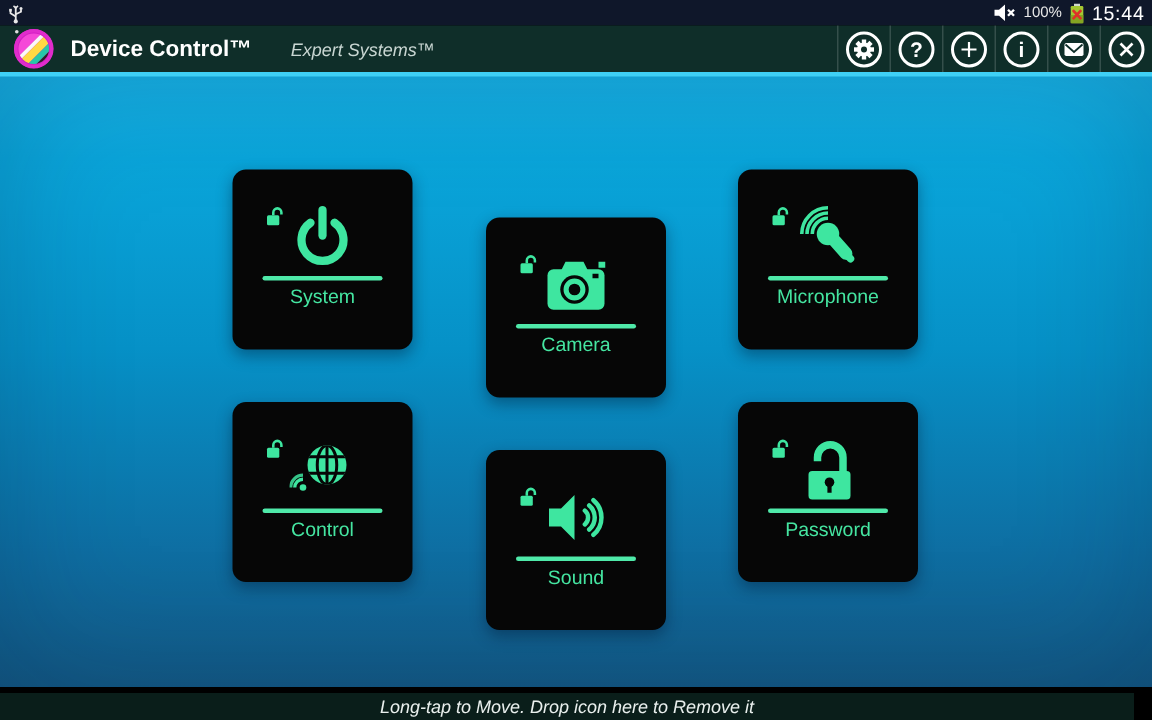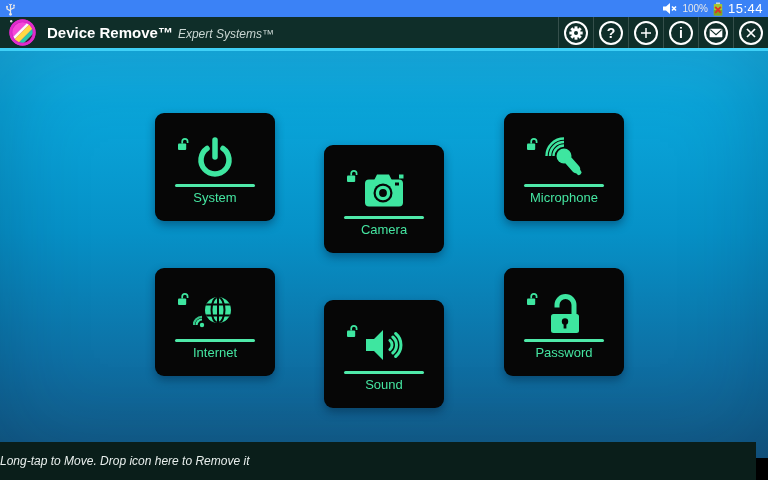--- a/index.html
+++ b/index.html
@@ -3,70 +3,70 @@
 <meta charset="utf-8">
 <style>
   * { margin:0; padding:0; box-sizing:border-box; }
   html,body { background:#000; }
   .screen {
     position:relative; width:768px; height:480px; overflow:hidden;
     font-family:"Liberation Sans", sans-serif; background:#000;
   }
   
   .statusbar {
-    position:absolute; top:0; left:0; right:0; height:17px; background:#3b82f6;
+    position:absolute; top:0; left:0; right:0; height:17px; background:#0f172a;
     display:flex; align-items:center; color:#fff;
   }
   .sb-left { display:flex; align-items:center; padding-left:5px; }
   .sb-right { margin-left:auto; display:flex; align-items:center; gap:5px; padding-right:5px; }
   .sb-pct { font-size:10px; color:#e8e8e8; }
   .sb-time { font-size:13px; color:#fff; letter-spacing:0.5px; }
   
   .appbar {
     position:absolute; top:17px; left:0; right:0; height:31px; background:#0f2e29;
     display:flex; align-items:center;
   }
   .app-icon { margin-left:9px; width:27px; height:27px; flex:0 0 auto; }
   .titles { display:flex; align-items:baseline; margin-left:11px; white-space:nowrap; }
   .app-title { color:#ffffff; font-weight:bold; font-size:15px; }
-  .app-subtitle { color:#c9d6d2; font-style:italic; font-size:12px; margin-left:5px; }
+  .app-subtitle { color:#c9d6d2; font-style:italic; font-size:12px; margin-left:26px; }
   .actions { margin-left:auto; display:flex; height:100%; }
   .action {
     width:35px; height:100%; display:flex; align-items:center; justify-content:center;
     border-left:1px solid rgba(255,255,255,0.16); cursor:pointer;
   }
   .action-circle {
     width:24px; height:24px; border:2px solid #fff; border-radius:50%;
     display:flex; align-items:center; justify-content:center;
   }
   .glyph { color:#fff; font-weight:bold; font-size:14px; line-height:1; }
   
   .content {
     position:absolute; top:48px; left:0; right:0; bottom:22px;
     background:linear-gradient(180deg,#18b2e6 0%,#0aa6db 14%,#0691c7 45%,#0e6ea2 78%,#135a86 100%);
     box-shadow: inset 0 0 90px rgba(0,25,55,0.22);
   }
   .content::before {
     content:''; position:absolute; top:0; left:0; right:0; height:3px; background:#3fd0f6;
   }
   .tile {
-    position:absolute; width:120px; height:108px; background:#060606; border-radius:9px;
+    position:absolute; width:120px; height:120px; background:#060606; border-radius:9px;
     box-shadow:0 4px 10px rgba(0,20,45,0.4);
     display:flex; flex-direction:column; align-items:center; padding-top:22px; cursor:pointer;
   }
   .tile.r1 { top:65px; }  .tile.r2 { top:220px; }
-  .tile.c1 { left:155px; } .tile.c2 { left:324px;margin-top:32px; } .tile.c3 { left:492px;margin-left:12px; }
+  .tile.c1 { left:155px; } .tile.c2 { left:324px;margin-top:32px; } .tile.c3 { left:492px; }
   .icon-wrap { position:relative; width:48px; height:46px; display:flex; align-items:center; justify-content:center; }
   .lock-badge { position:absolute; left:-14px; top:2px; }
   .tile-underline { width:80px; height:3px; background:#4fe9a9; border-radius:2px; margin-top:3px; }
   .tile-label { color:#45e5a1; font-size:13px; margin-top:3px; }
   
   .footer {
-    position:absolute; bottom:0; left:0; right:12px; height:38px; background:#0a1e1a;
-    display:flex; align-items:center; justify-content:flex-start;
+    position:absolute; bottom:0; left:0; right:12px; height:18px; background:#0a1e1a;
+    display:flex; align-items:center; justify-content:center;
   }
   .footer-text { color:#e9efed; font-size:12px; font-style:italic; }
 </style>
 </head>
 <body>
 
 <div class="screen">
 
   <div class="statusbar">
     <div class="sb-left">
@@ -110,21 +110,21 @@
         <rect x="0" y="0" width="27" height="10" fill="#f548d8"></rect>
         <rect x="0" y="10" width="27" height="2.6" fill="#f9f9f9"></rect>
         <rect x="0" y="12.6" width="27" height="5.4" fill="#ffd944"></rect>
         <rect x="0" y="18" width="27" height="4" fill="#27c8a8"></rect>
         <rect x="0" y="22" width="27" height="5" fill="#262626"></rect>
       </g>
       <circle cx="13.5" cy="13.5" r="12" fill="none" stroke="#e02ccc" stroke-width="2.4"></circle>
       <circle cx="2.2" cy="2.2" r="1.2" fill="#ddd"></circle>
     </svg>
     <div class="titles">
-      <span class="app-title">Device Remove™</span>
+      <span class="app-title">Device Control™</span>
       <span class="app-subtitle">Expert Systems™</span>
     </div>
     <div class="actions">
       <div class="action">
         <span class="action-circle">
           <svg width="16" height="16" viewBox="0 0 24 24">
             <g fill="#fff" transform="translate(12,12)">
               <rect x="-2.2" y="-10" width="4.4" height="20"></rect>
               <rect x="-2.2" y="-10" width="4.4" height="20" transform="rotate(45)"></rect>
               <rect x="-2.2" y="-10" width="4.4" height="20" transform="rotate(90)"></rect>
@@ -246,21 +246,21 @@
             <ellipse cx="25" cy="19" rx="6.5" ry="13"></ellipse>
           </g>
           <g stroke="#3ee6a0" stroke-width="2.2" fill="none">
             <path d="M3.5 34 A5.5 5.5 0 0 1 9 28.5"></path>
             <path d="M0.8 34 A8.2 8.2 0 0 1 9 25.8" opacity="0.85"></path>
           </g>
           <circle cx="9" cy="34" r="2.2" fill="#3ee6a0"></circle>
         </svg>
       </div>
       <div class="tile-underline"></div>
-      <div class="tile-label">Internet</div>
+      <div class="tile-label">Control</div>
     </div>
 
     <div class="tile r2 c3">
       <div class="icon-wrap">
         <svg class="lock-badge" width="13" height="14" viewBox="0 0 13 14">
           <path d="M5.2 6.5 V4.6 a2.7 2.7 0 0 1 5.4 0 V6" stroke="#3ee6a0" stroke-width="1.7" fill="none"></path>
           <rect x="1" y="6.5" width="8.2" height="6.6" rx="1" fill="#3ee6a0"></rect>
         </svg>
         <svg width="44" height="44" viewBox="0 0 44 44">
           <path d="M32 24 V14 a8.5 8.5 0 0 0 -17 0 v2.5" stroke="#3ee6a0" stroke-width="5" fill="none"></path>

